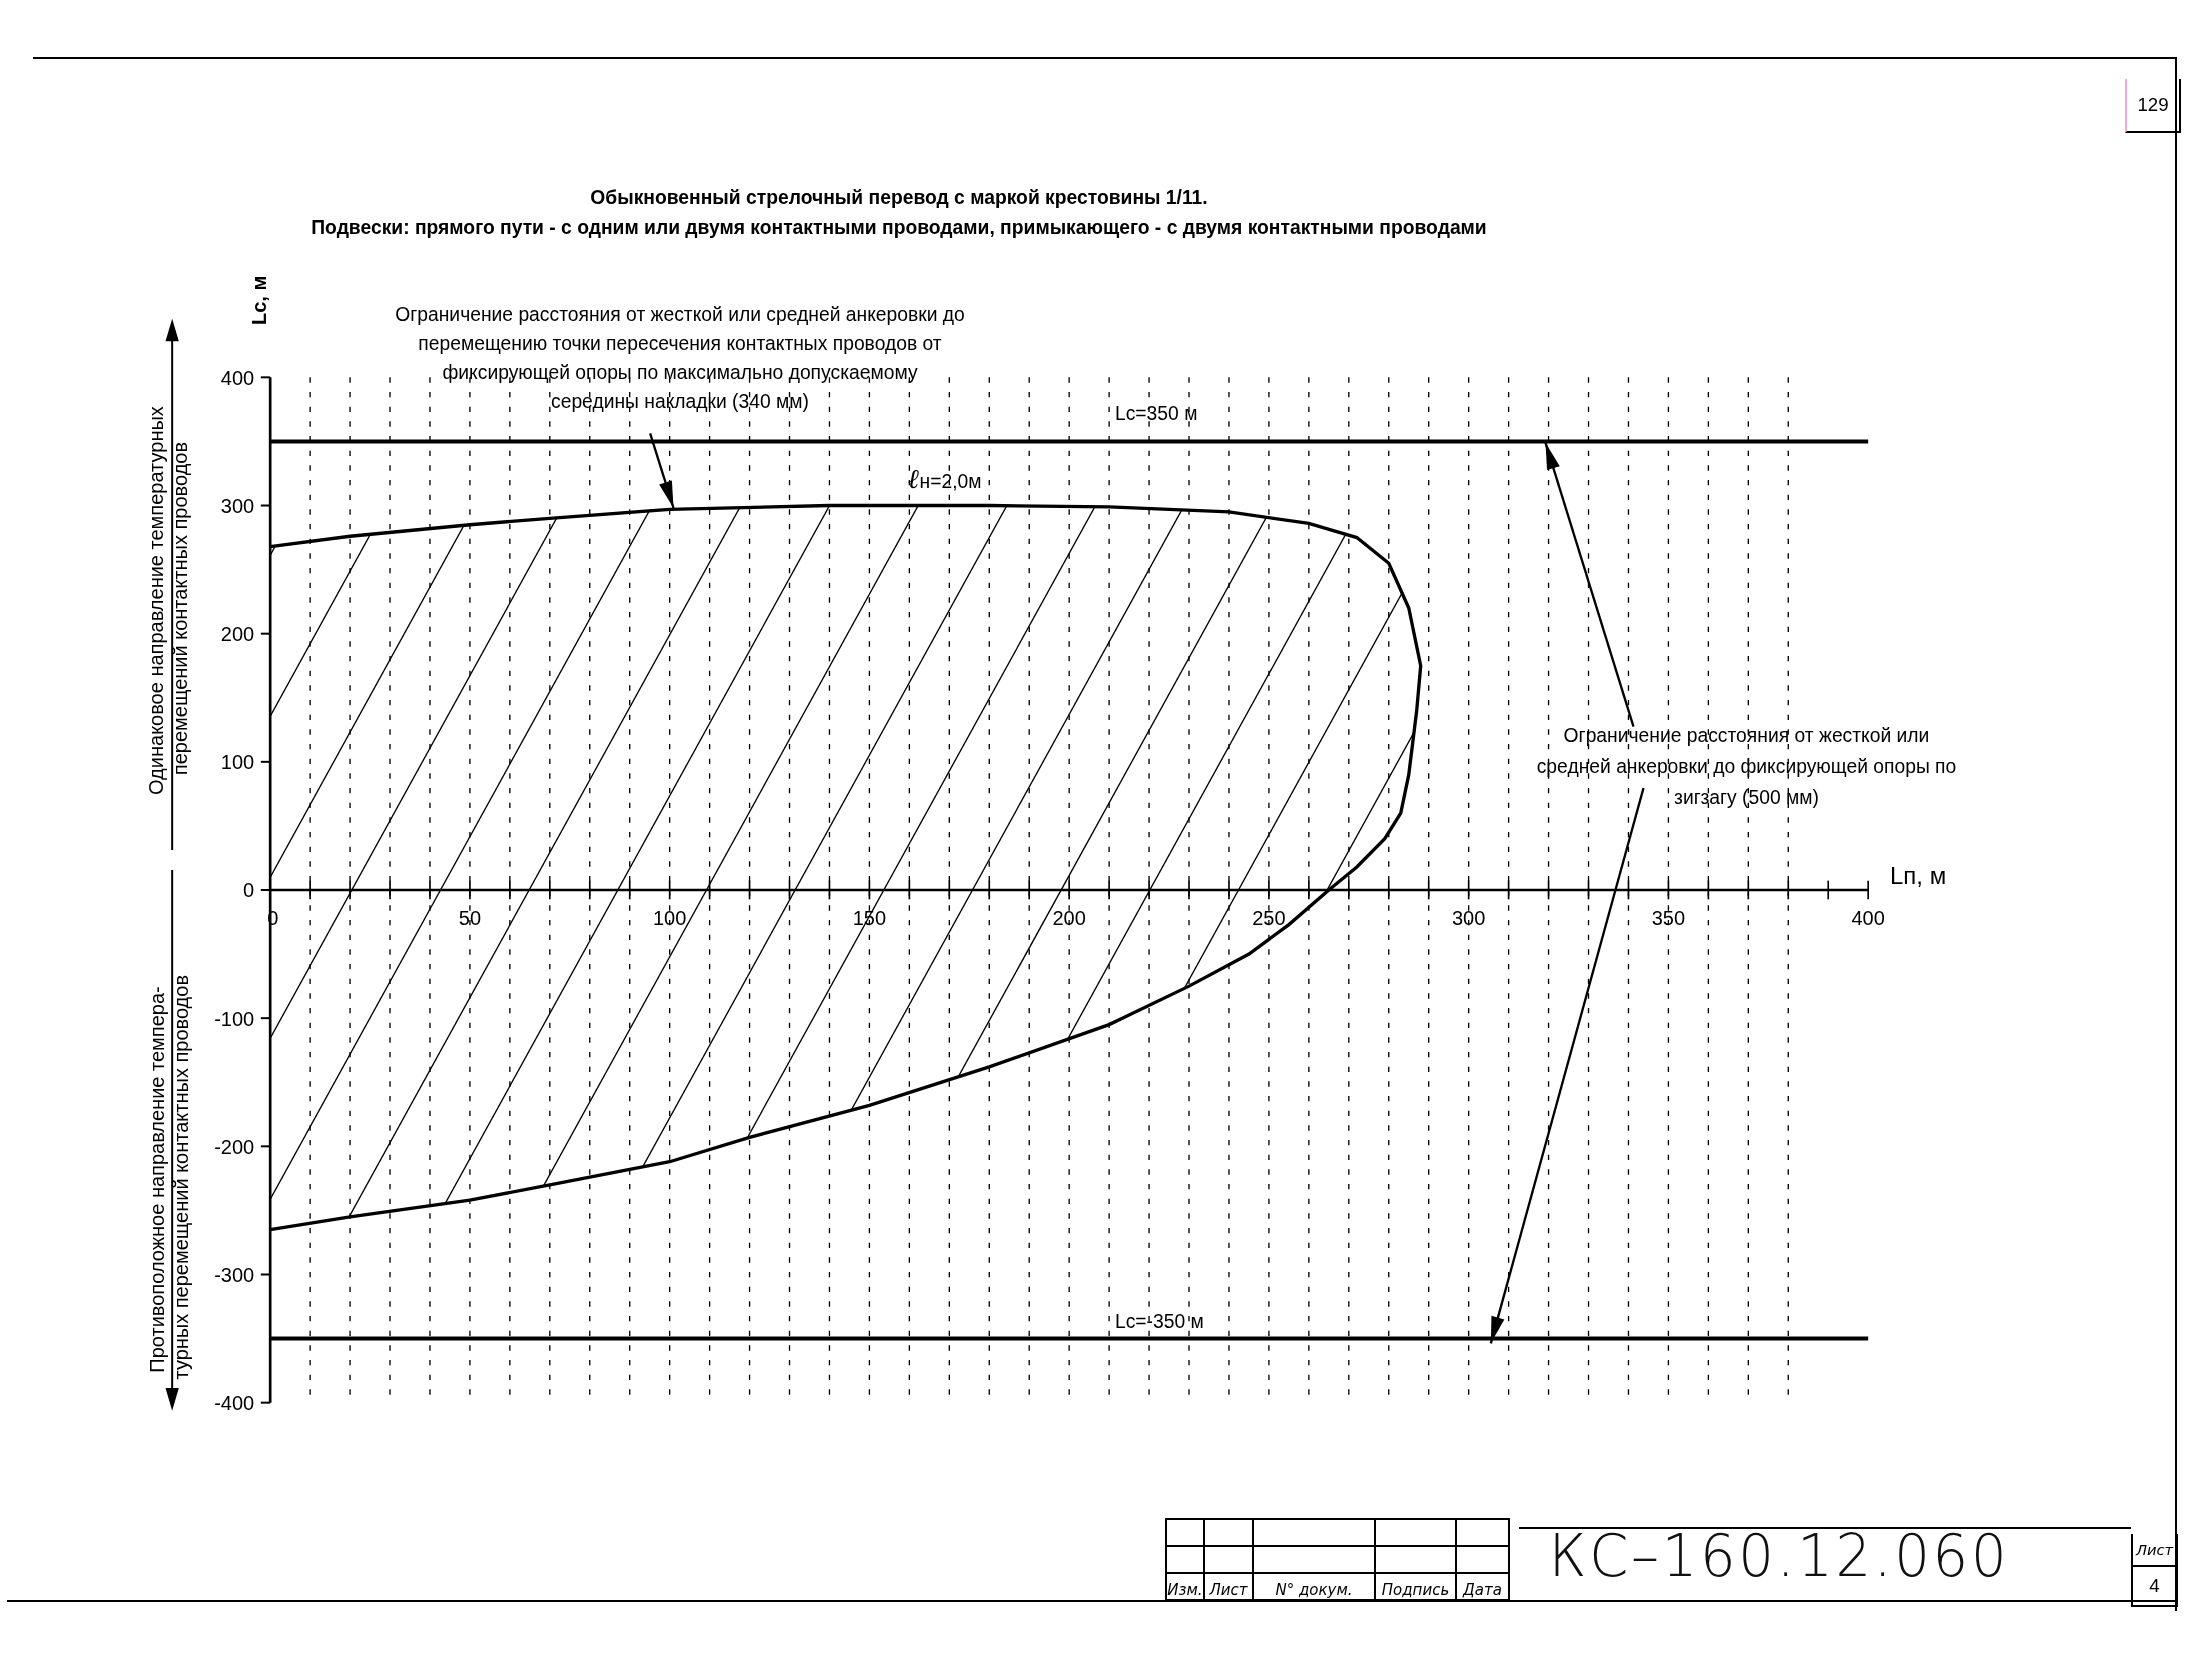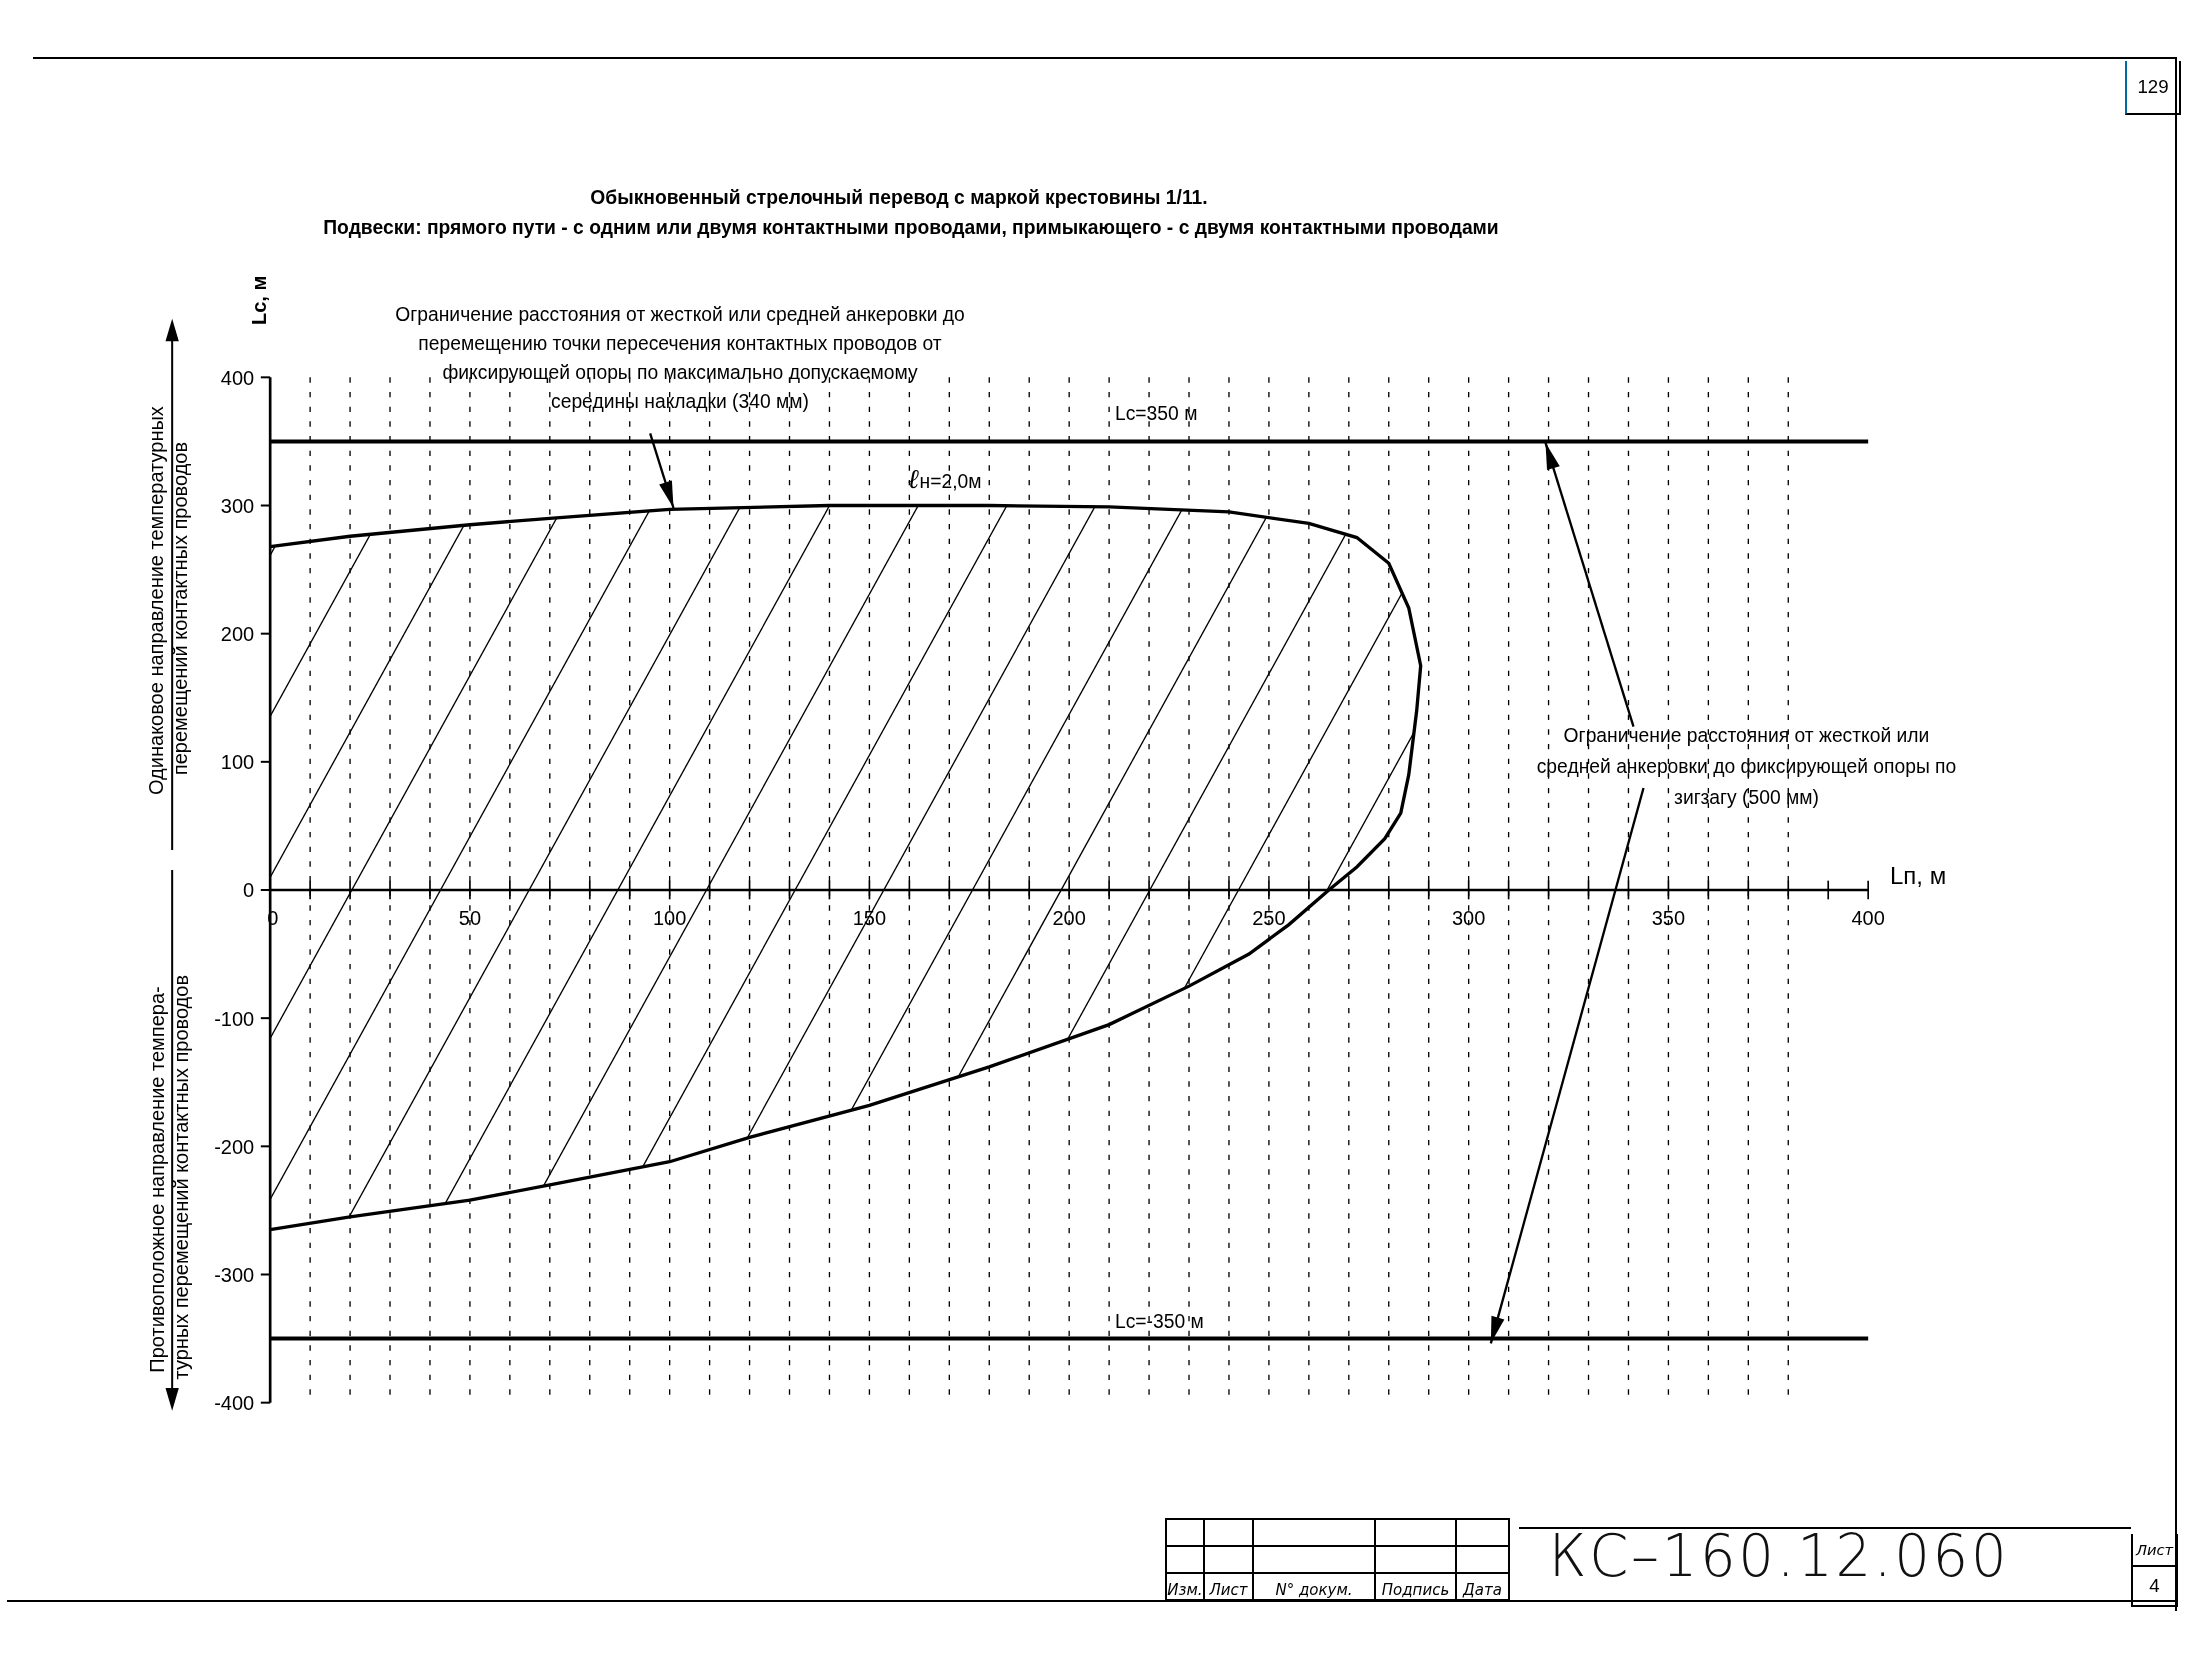--- a/index.html
+++ b/index.html
@@ -1,22 +1,22 @@
 <!DOCTYPE html>
 <html style="font-size:10.7px"><head>
 <meta charset="utf-8">
 <style>
   html, body { margin:0; padding:0; background:#ffffff; }
   body { width:2205px; height:1654px; position:relative; overflow:hidden;
          font-family:"Liberation Sans", sans-serif; color:#000; }
   .abs { position:absolute; }
   .title { position:absolute; left:0; width:1798px; text-align:center; font-weight:bold; font-size:19.3px; }
   .note { position:absolute; text-align:center; font-size:19.3px; line-height:29px; }
-  .page-num-box { position:absolute; left:2125px; top:61px; width:52px; height:52px;
-                  border-left:2px solid #0369a1; border-bottom:2px solid #000; border-right:2px solid #000;
+  .page-num-box { position:absolute; left:2125px; top:79px; width:52px; height:52px;
+                  border-left:2px solid #f9a8d4; border-bottom:2px solid #000; border-right:2px solid #000;
                   display:flex; align-items:center; justify-content:center; font-size:18.7px; }
   .vlabel { position:absolute; transform-origin:center center; transform:rotate(-90deg);
             white-space:nowrap; font-size:20px; text-align:center; line-height:24px; }
   .stamp { position:absolute; left:1165px; top:1518px; border-collapse:collapse; }
   .stamp td { border:2px solid #000; height:25px; padding:0; font-family:"DejaVu Sans", sans-serif;
               font-size:15px; font-style:italic; text-align:center; vertical-align:bottom; }
   .doc-code { position:absolute; left:1519px; top:1522px; width:520px; height:67px;
               display:flex; align-items:center; justify-content:center;
               font-size:56px; font-weight:100; letter-spacing:2.7px; color:#111;
               font-family:"DejaVu Sans", sans-serif; transform:scaleY(1.05); }
@@ -31,21 +31,21 @@
 
 <div class="abs" style="left:33px; top:57px; width:2143px; height:2px; background:#000;"></div>
 <div class="abs" style="left:2175px; top:57px; width:2px; height:1554px; background:#000;"></div>
 <div class="abs" style="left:6.7px; top:1600px; width:2170px; height:2px; background:#000;"></div>
 
 <div class="page-num-box">
     <span>129</span>
   </div>
 
 <div class="title" style="top:187px;">Обыкновенный стрелочный перевод с маркой крестовины 1/11.</div>
-<div class="title" style="top:217px;padding-left:12px;">Подвески: прямого пути - с одним или двумя контактными проводами, примыкающего - с двумя контактными проводами</div>
+<div class="title" style="top:217px;">Подвески: прямого пути - с одним или двумя контактными проводами, примыкающего - с двумя контактными проводами</div>
 
 <svg class="abs" style="left:0; top:0;" width="2205" height="1654" viewBox="0 0 3307 2481">
   <defs>
     <clipPath id="regionClip">
       <path id="regionPathClip" d="M 405.0 819.8 L 524.9 804.4 L 704.6 787.1 L 824.5 777.5 L 1004.3 764.0 L 1243.9 758.3 L 1483.6 758.3 L 1663.4 760.2 L 1843.2 767.9 L 1963.0 785.2 L 2035.0 806.3 L 2082.9 844.8 L 2112.9 912.0 L 2130.8 998.6 L 2124.8 1065.8 L 2112.9 1162.0 L 2100.9 1219.7 L 2076.9 1258.1 L 2035.0 1300.4 L 1993.0 1335.0 L 1933.1 1386.9 L 1873.2 1431.1 L 1783.3 1479.2 L 1663.4 1536.9 L 1483.6 1600.3 L 1303.9 1658.0 L 1124.1 1706.0 L 1004.3 1742.6 L 824.5 1777.2 L 704.6 1800.2 L 524.9 1825.2 L 405.0 1844.5 L 405 819.77 Z"></path>
     </clipPath>
   </defs>
   <g id="grid">
       <line x1="464.925" y1="566" x2="464.925" y2="2104" stroke="#000" stroke-width="2" stroke-dasharray="8 14"></line>
       <line x1="524.85" y1="566" x2="524.85" y2="2104" stroke="#000" stroke-width="2" stroke-dasharray="8 14"></line>

